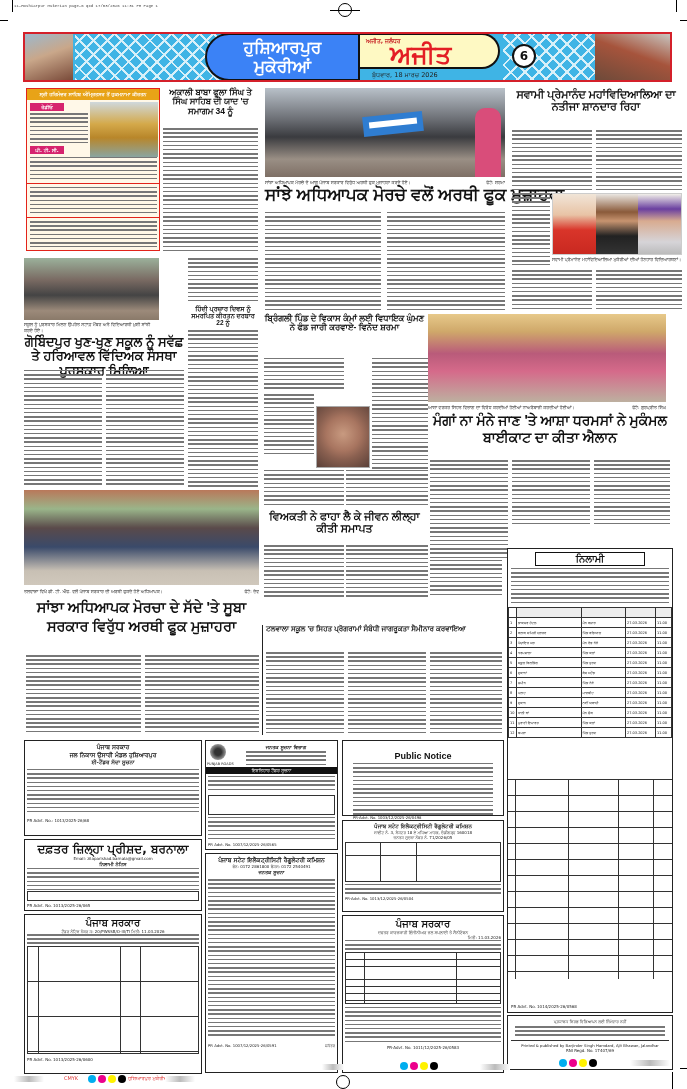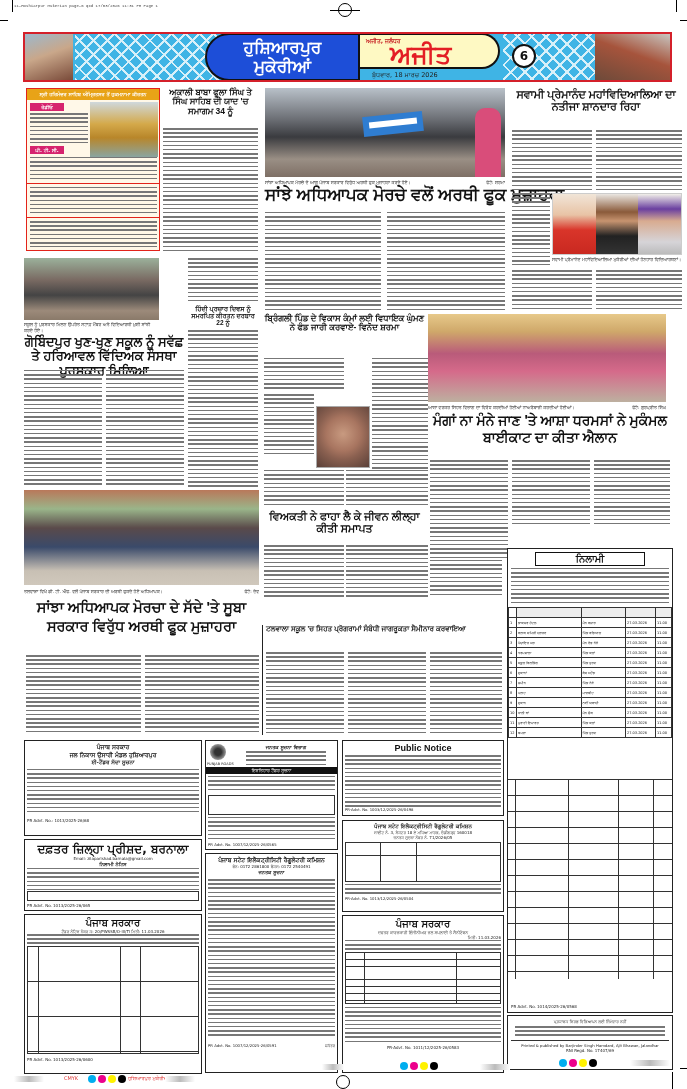--- a/index.html
+++ b/index.html
@@ -29,21 +29,21 @@
 <div class="abs crop" style="left:0;top:20px;width:8px;height:1px;"></div>
 <div class="abs crop" style="left:676px;top:0;width:1px;height:12px;"></div>
 <div class="abs crop" style="left:680px;top:20px;width:7px;height:1px;"></div>
 <div class="abs reg" style="left:338px;top:3px;"></div>
 <div class="abs crop" style="left:330px;top:10px;width:30px;height:1px;"></div>
 
 <div class="abs" style="left:23px;top:32px;width:649px;height:50px;border:2px solid #d4202a;background:#3fb4e5;overflow:hidden;">
   <div class="abs photo" style="left:0;top:0;width:48px;height:46px;background:linear-gradient(160deg,#9db8cc 0%,#c9a78a 45%,#7a4b3a 100%);"></div>
   <div class="abs" style="left:50px;top:0;width:150px;height:46px;background-image:repeating-linear-gradient(45deg,#fff 0 2px,transparent 2px 10px),repeating-linear-gradient(-45deg,#fff 0 2px,transparent 2px 10px);opacity:.8;"></div>
   <div class="abs" style="left:478px;top:0;width:100px;height:46px;background-image:repeating-linear-gradient(45deg,#fff 0 2px,transparent 2px 10px),repeating-linear-gradient(-45deg,#fff 0 2px,transparent 2px 10px);opacity:.8;"></div>
-  <div class="abs" style="left:180px;top:-1px;width:155px;height:48px;background:#1d4ed8;border:2px solid #111;border-radius:24px 0 0 24px;display:flex;flex-direction:column;align-items:center;justify-content:center;">
+  <div class="abs" style="left:180px;top:-1px;width:155px;height:48px;background:#3b82f6;border:2px solid #111;border-radius:24px 0 0 24px;display:flex;flex-direction:column;align-items:center;justify-content:center;">
     <span style="color:#fff;font-weight:bold;font-size:17px;line-height:19px;font-family:'Liberation Sans',sans-serif;">ਹੁਸ਼ਿਆਰਪੁਰ</span>
     <span style="color:#fff;font-weight:bold;font-size:17px;line-height:19px;font-family:'Liberation Sans',sans-serif;">ਮੁਕੇਰੀਆਂ</span>
   </div>
   <div class="abs" style="left:335px;top:-1px;width:140px;height:36px;background:#fef9c3;border:2px solid #111;border-left:none;border-radius:0 24px 24px 0;">
     <span class="abs" style="left:6px;top:2px;font-size:6px;color:#c4161c;font-weight:bold;">ਅਜੀਤ, ਜਲੰਧਰ</span>
     <span class="abs" style="left:30px;top:5px;font-size:25px;color:#e31e24;font-weight:bold;font-family:'Liberation Sans',sans-serif;">ਅਜੀਤ</span>
     <span class="abs" style="left:12px;top:36px;font-size:6.5px;color:#222;">ਬੁੱਧਵਾਰ, 18 ਮਾਰਚ 2026</span>
   </div>
   <div class="abs" style="left:487px;top:10px;width:24px;height:24px;border-radius:50%;background:#fff;border:2px solid #111;display:flex;align-items:center;justify-content:center;">
     <span style="font-weight:bold;font-size:12px;">6</span>
@@ -286,21 +286,21 @@
   <div class="ad-title" style="font-size:6px;">ਪੰਜਾਬ ਸਟੇਟ ਇਲੈਕਟ੍ਰੀਸਿਟੀ ਰੈਗੂਲੇਟਰੀ ਕਮਿਸ਼ਨ</div>
   <div class="cap" style="text-align:center;font-size:4px;">ਫੋਨ: 0172 2861800 ਫੈਕਸ: 0172 2540491</div>
   <div class="ad-title" style="font-size:5px;">ਜਨਤਕ ਸੂਚਨਾ</div>
   <div class="ll ll-fill" style="height:160px;margin-top:3px;"></div>
   <div style="display:flex;justify-content:space-between;margin-top:4px;">
     <span class="cap" style="font-size:3.8px;">PR Advt. No. 1007/12/2025-26/0591</span>
     <span class="cap" style="font-size:3.8px;">ਸਕੱਤਰ</span>
   </div>
 </div>
 
-<div class="abs box" style="left:342px;top:740px;width:162px;height:76px;padding:2px;">
+<div class="abs box" style="left:342px;top:740px;width:162px;height:76px;padding:10px;">
   <div class="ad-title" style="font-size:9px;font-family:'Liberation Sans',sans-serif;">Public Notice</div>
   <div class="ll ll-fill" style="height:52px;margin-top:2px;"></div>
   <div class="cap" style="font-size:3.8px;">PR-Advt. No. 1003/12/2025-26/0498</div>
 </div>
 
 <div class="abs box" style="left:342px;top:820px;width:162px;height:92px;padding:2px;border-width:1.5px;">
   <div class="ad-title" style="font-size:5.5px;">ਪੰਜਾਬ ਸਟੇਟ ਇਲੈਕਟ੍ਰੀਸਿਟੀ ਰੈਗੂਲੇਟਰੀ ਕਮਿਸ਼ਨ</div>
   <div class="cap" style="text-align:center;font-size:4px;">ਸਾਈਟ ਨੰ. 3, ਸੈਕਟਰ 18 ਏ ਮਧਿਆ ਮਾਰਗ, ਚੰਡੀਗੜ੍ਹ 160018</div>
   <div class="cap" style="text-align:center;font-size:4px;">ਜਨਤਕ ਸੂਚਨਾ ਨੰਬਰ ਨੰ. 71/2026/05</div>
   <div style="border:0.8px solid #333;height:40px;margin-top:2px;background-image:linear-gradient(to bottom,transparent 12px,#333 12px 13px,transparent 13px),linear-gradient(to right,transparent 34px,#333 34px 35px,transparent 35px 70px,#333 70px 71px,transparent 71px);"></div>

